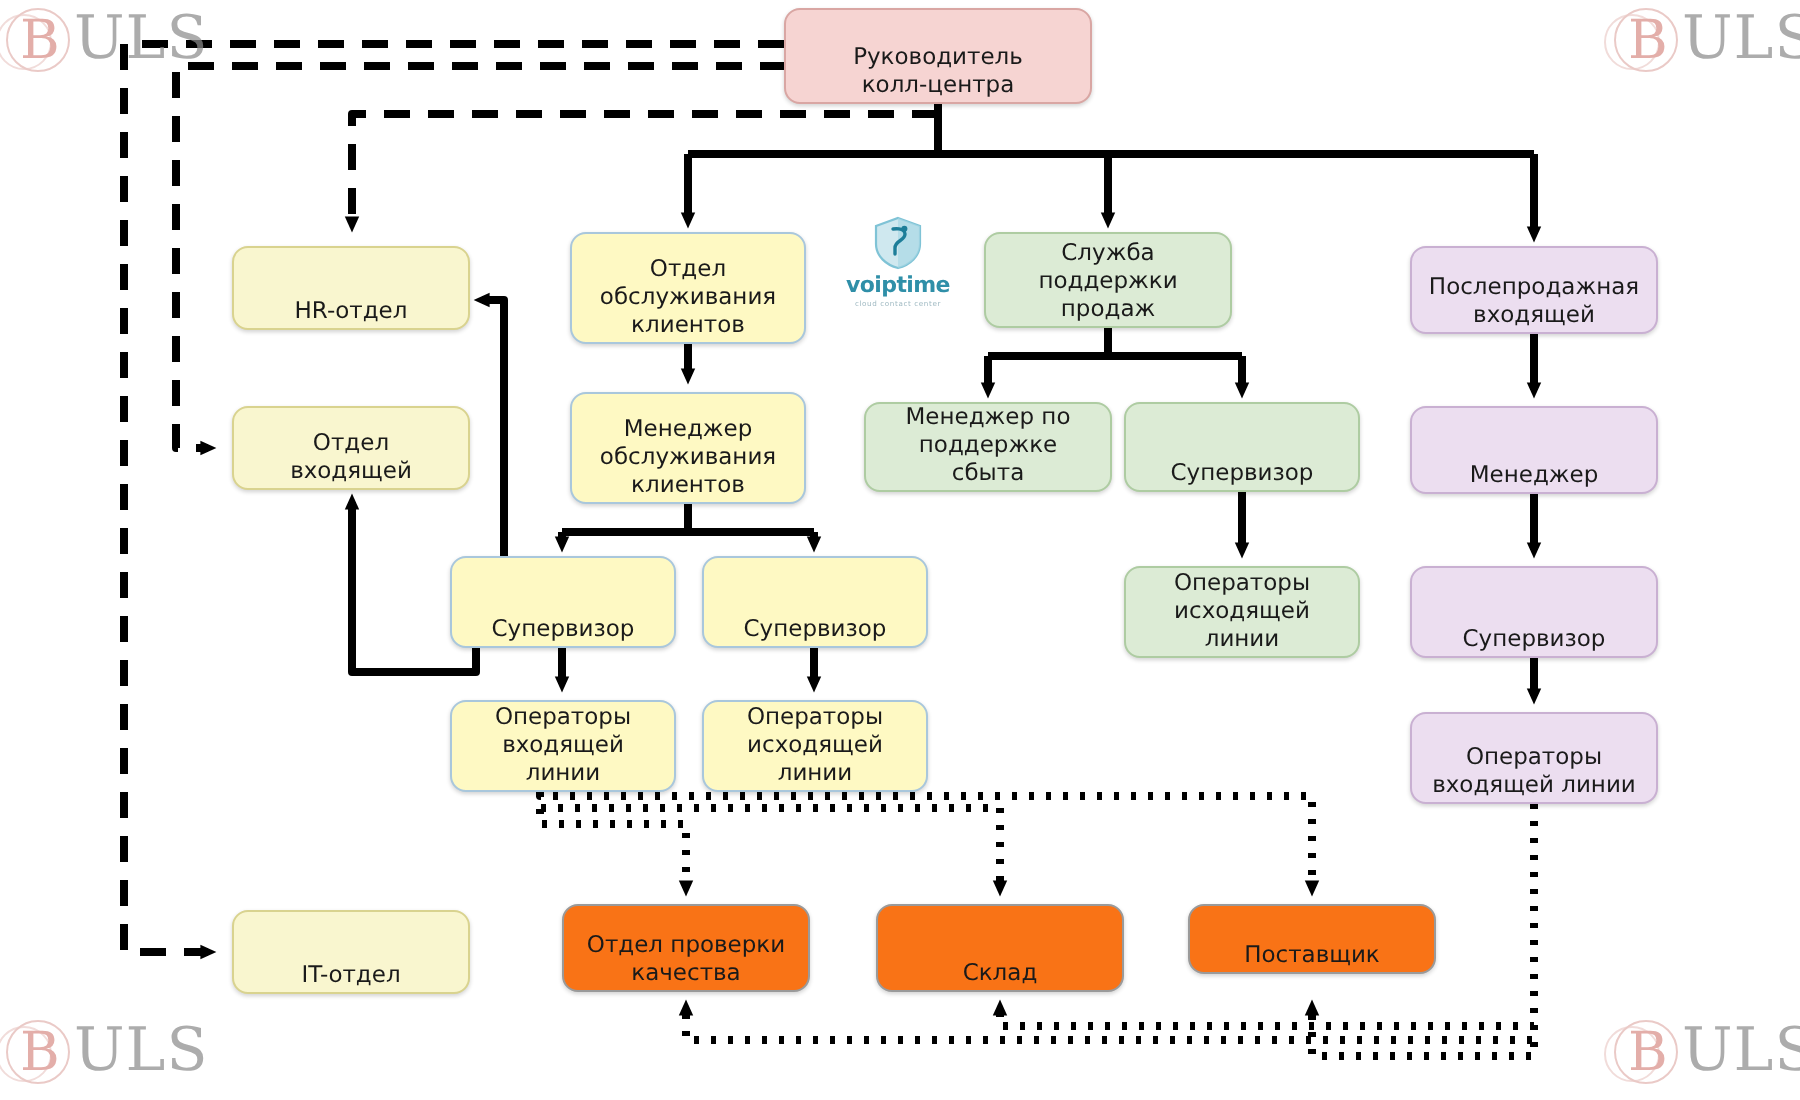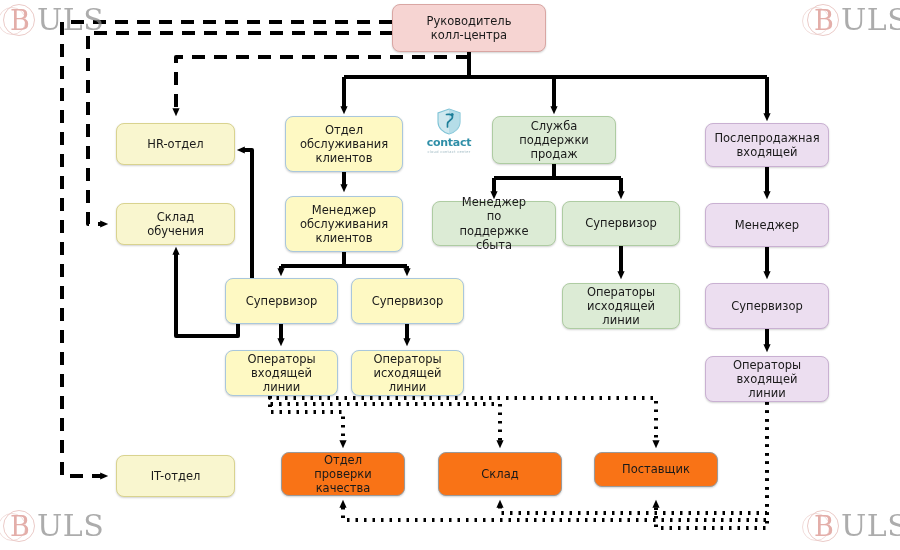--- a/index.html
+++ b/index.html
@@ -1,23 +1,23 @@
 <!DOCTYPE html>
 <html><head>
 <meta charset="utf-8">
 <style>
   html,body{margin:0;padding:0;background:#ffffff;}
   body{font-family:"DejaVu Sans","Liberation Sans",sans-serif;}
   #canvas{position:relative;width:900px;height:550px;background:#fff;overflow:hidden;}
   svg.layer{position:absolute;left:0;top:0;width:900px;height:550px;}
 
-  .node{position:absolute;box-sizing:border-box;display:flex;align-items:center;
+  .node{position:absolute;box-sizing:border-box;display:flex;align-items:flex-end;
         justify-content:center;text-align:center;border-radius:8px;
         font-size:11.5px;line-height:1.22;color:#1a1a1a;
-        border:1px solid #b9b9b9;padding:2px 22px;
+        border:1px solid #b9b9b9;padding:2px 8px;
         box-shadow:0 1px 2px rgba(0,0,0,.18);}
   .node span{display:block;white-space:pre-line;}
 
   .c-pink  {background:#f6d4d2;border-color:#d9a6a3;}
   .c-yellow{background:#f9f6cf;border-color:#d9d38f;}
   .c-blue  {background:#fef9c3;border-color:#a9c7dc;}
   .c-green {background:#dcebd5;border-color:#aecca2;}
   .c-purple{background:#ecdef0;border-color:#c9b0d2;}
   .c-white {background:#f97316;border-color:#9a9a9a;}
 
@@ -100,21 +100,21 @@
   </svg>
 
   <div class="node c-pink" style="left:392px;top:4px;width:154px;height:48px">
       <span>Руководитель
 колл-центра</span>
     </div>
   <div class="node c-yellow" style="left:116px;top:123px;width:119px;height:42px">
       <span>HR-отдел</span>
     </div>
   <div class="node c-yellow" style="left:116px;top:203px;width:119px;height:42px">
-      <span>Склад обучения</span>
+      <span>Отдел входящей</span>
     </div>
   <div class="node c-yellow" style="left:116px;top:455px;width:119px;height:42px">
       <span>IT-отдел</span>
     </div>
 
   <div class="node c-blue" style="left:285px;top:116px;width:118px;height:56px">
       <span>Отдел
 обслуживания
 клиентов</span>
     </div>
@@ -180,21 +180,21 @@
       <span>Поставщик</span>
     </div>
 
   <div class="voip">
     <svg width="26" height="27" viewBox="0 0 26 27">
       <path d="M13,1 L24,5 L24,14 C24,20 19,24.5 13,26 C7,24.5 2,20 2,14 L2,5 Z" fill="#cfe8ef" stroke="#7fc3d6" stroke-width="1.1"></path>
       <path d="M13,1 L24,5 L24,14 C24,20 19,24.5 13,26 Z" fill="#a9d8e6" opacity=".7"></path>
       <path d="M10.5,6.5 C10.5,6.5 16.5,5.5 16.5,9 C16.5,12.5 11.5,12 11.5,16 L11.5,19" fill="none" stroke="#1d7e99" stroke-width="1.7" stroke-linecap="round"></path>
       <circle cx="16.2" cy="6.4" r="1.5" fill="#1d7e99"></circle>
     </svg>
-    <div class="vtxt">contact</div>
+    <div class="vtxt">voiptime</div>
     <div class="vsub">cloud contact center</div>
   </div>
 
   <div class="wm" style="left:2px;top:2px">
     <span class="bmark">
       <span class="ring r2"></span>
         <span class="ring r1"></span>
         <span class="bletter">B</span>
     </span>
       <span>ULS</span>

